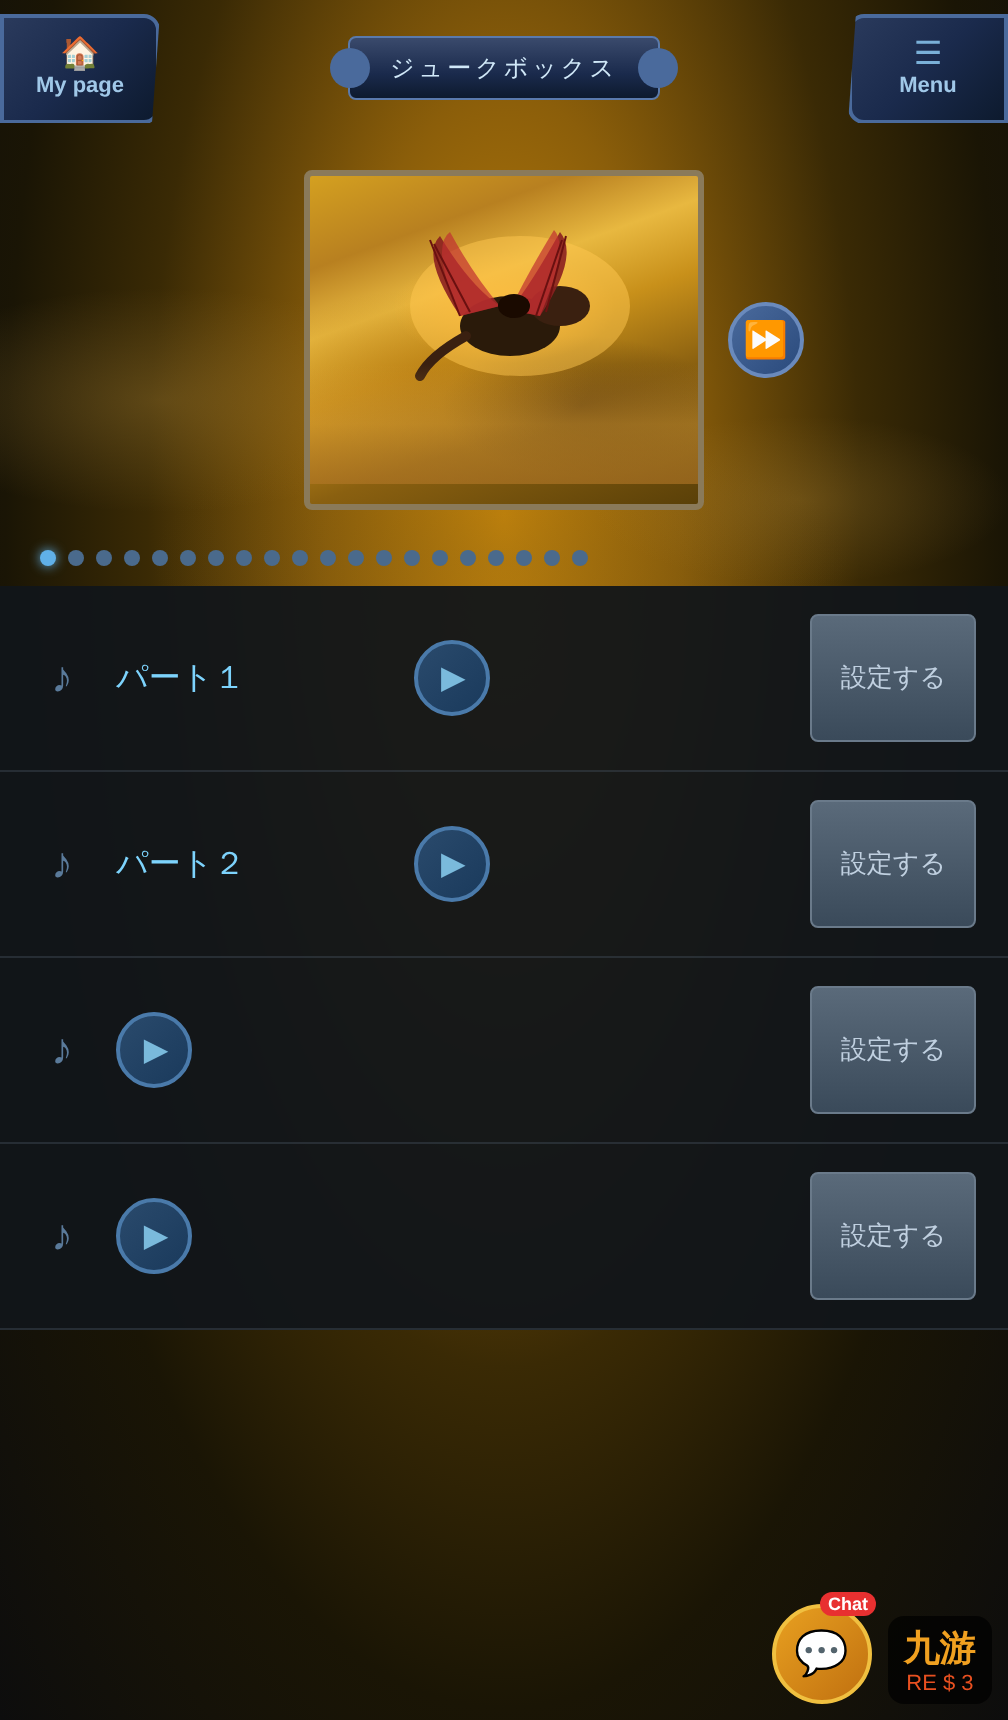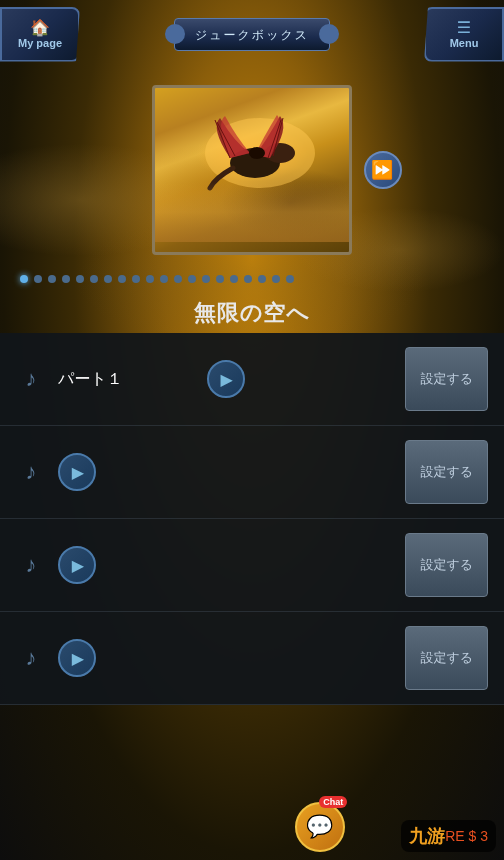--- a/index.html
+++ b/index.html
@@ -257,21 +257,21 @@
 
     .music-note {
       font-size: 22px;
       color: #5a7a9a;
       width: 30px;
       text-align: center;
       flex-shrink: 0;
     }
 
     .track-name {
-      color: #ffffff;
+      color: #7dd3fc;
       font-size: 16px;
       flex: 1;
       font-weight: 500;
     }
 
     .play-circle {
       width: 38px;
       height: 38px;
       border-radius: 50%;
       background: linear-gradient(135deg, #2a4a6c, #1a3a5c);
@@ -345,35 +345,34 @@
 
     .chat-icon-emoji {
       font-size: 22px;
     }
 
     .jiuyou-logo {
       background: rgba(0,0,0,0.7);
       border-radius: 8px;
       padding: 4px 8px;
       display: flex;
-      flex-direction: row;
-      align-items: center;
-      margin-left: 48px;
+      flex-direction: column;
+      align-items: center;
     }
 
     .jiuyou-text {
       color: #f0a020;
       font-size: 18px;
       font-weight: bold;
       font-family: 'Arial', sans-serif;
     }
 
     .jiuyou-sub {
       color: #e85020;
-      font-size: 14px;
+      font-size: 11px;
     }
 
     .ornament-line {
       width: 504px;
       height: 3px;
       background: linear-gradient(90deg, transparent 0%, #4a6a9c 20%, #7abadc 50%, #4a6a9c 80%, transparent 100%);
       margin-top: 2px;
     }
 
     .main-content {
@@ -463,35 +462,35 @@
       <div class="dot"></div>
       <div class="dot"></div>
       <div class="dot"></div>
       <div class="dot"></div>
       <div class="dot"></div>
       <div class="dot"></div>
       <div class="dot"></div>
       <div class="dot"></div>
     </div>
 
-  <div class="song-title">無限の空へ</div>
 
 
   <div class="track-list" id="track-list-container">
   <div class="track-item">
       <span class="music-note">♪</span>
       <span class="track-name">パート１</span>
       <div class="play-circle">
         <span class="play-icon">▶</span>
       </div>
       <div class="track-spacer"></div>
       <button class="set-btn">設定する</button>
     </div>
       <div class="track-item">
       <span class="music-note">♪</span>
+      <span class="track-name">パート２</span>
       <div class="play-circle">
         <span class="play-icon">▶</span>
       </div>
       <div class="track-spacer"></div>
       <button class="set-btn">設定する</button>
     </div>
       <div class="track-item">
       <span class="music-note">♪</span>
       <div class="play-circle">
         <span class="play-icon">▶</span>

